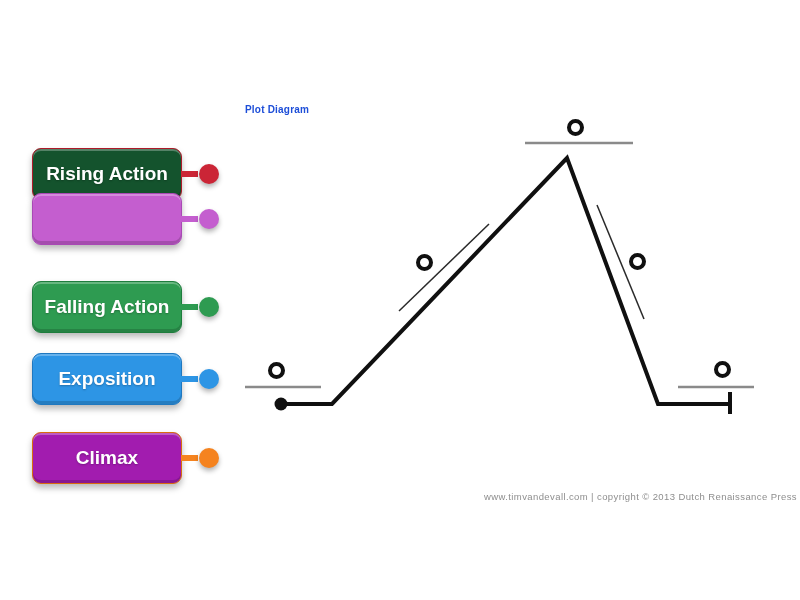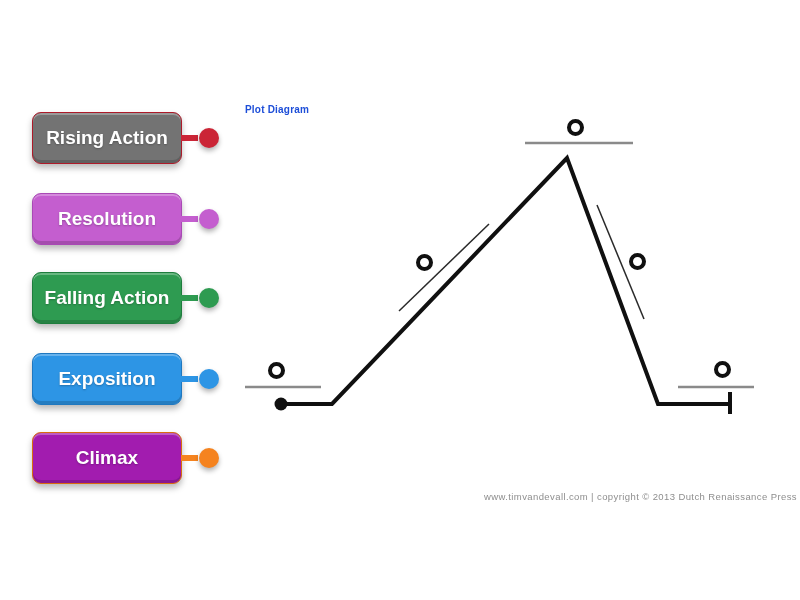--- a/index.html
+++ b/index.html
@@ -22,21 +22,21 @@
   .chip .chip-label { text-shadow:0 1px 2px rgba(0,0,0,0.25); }
   .chip .stem {
     position:absolute; right:-17px; top:50%; margin-top:-3px;
     width:17px; height:6px;
   }
   .chip .dot {
     position:absolute; right:-38px; top:50%; margin-top:-10px;
     width:20px; height:20px; border-radius:50%;
     box-shadow:0 3px 5px rgba(0,0,0,0.30);
   }
-  .chip1{ top:112px; } .chip2{ top:193px; } .chip3{ top:272px; }
+  .chip1{ top:112px; } .chip2{ top:193px; } .chip3{ top:281px; }
   .chip4{ top:353px;justify-content:center; } .chip5{ top:432px; }
 
   
   .title {
     position:absolute; left:245px; top:104px;
     font-size:10px; font-weight:bold; color:#1d4ed8; letter-spacing:0.2px;
   }
   .footer {
     position:absolute; left:484px; top:491px;
     font-size:9.5px; color:#8e8e8e; letter-spacing:0.4px;
@@ -53,28 +53,27 @@
   .ring-rising     { left:416px; top:254px; }
   .ring-climax     { left:567px; top:119px; }
   .ring-falling    { left:629px; top:253px; }
   .ring-resolution { left:714px; top:361px; }
 </style>
 </head>
 <body>
 
 <div class="screen">
 
-  <div class="chip chip1" style="background-color: #737373; border-color: rgb(173, 26, 41);">
+  <div class="chip chip1" style="background-color: #14532d; border-color: rgb(173, 26, 41); margin-top: 36px;">
     <span class="chip-label">Rising Action</span>
     <span class="stem" style="background-color: rgb(203, 37, 54);"></span>
     <span class="dot" style="background-color: rgb(203, 37, 54);"></span>
   </div>
 
   <div class="chip chip2" style="background-color: rgb(196, 94, 207); border-color: rgb(169, 73, 181);">
-    <span class="chip-label">Resolution</span>
     <span class="stem" style="background-color: rgb(196, 94, 207);"></span>
     <span class="dot" style="background-color: rgb(196, 94, 207);"></span>
   </div>
 
   <div class="chip chip3" style="background-color: rgb(46, 155, 81); border-color: rgb(30, 125, 61);">
     <span class="chip-label">Falling Action</span>
     <span class="stem" style="background-color: rgb(46, 155, 81);"></span>
     <span class="dot" style="background-color: rgb(46, 155, 81);"></span>
   </div>
 

